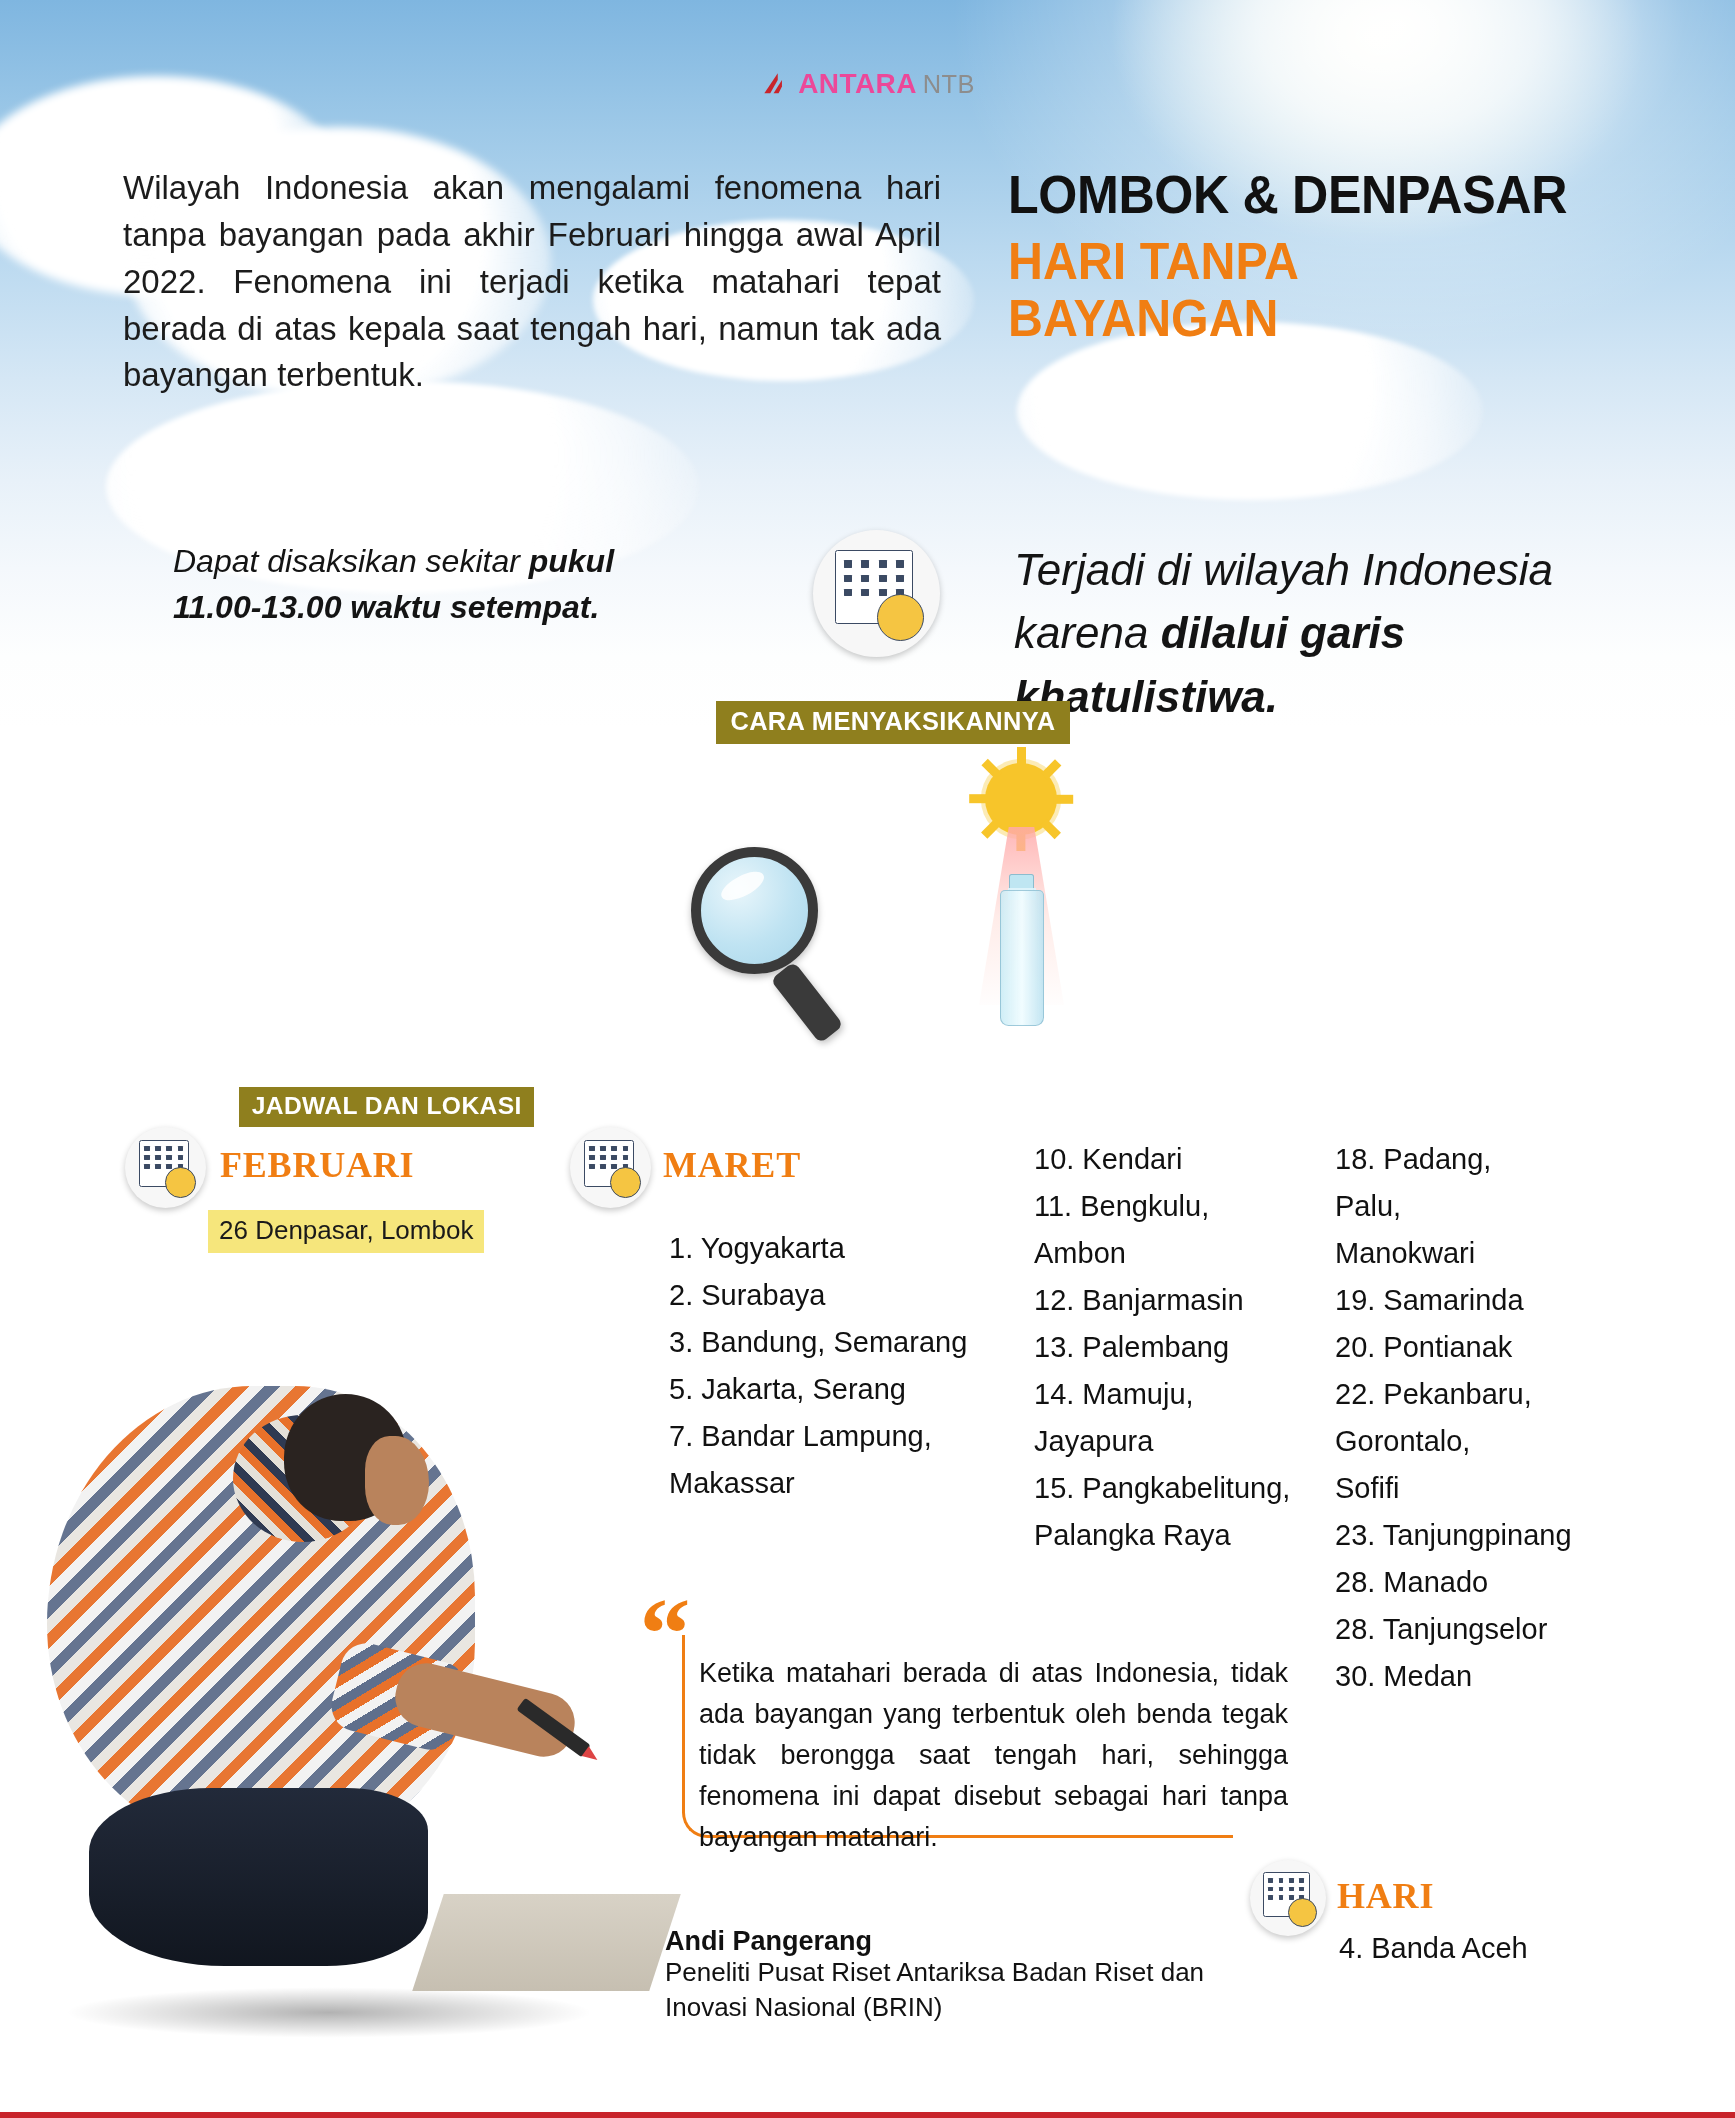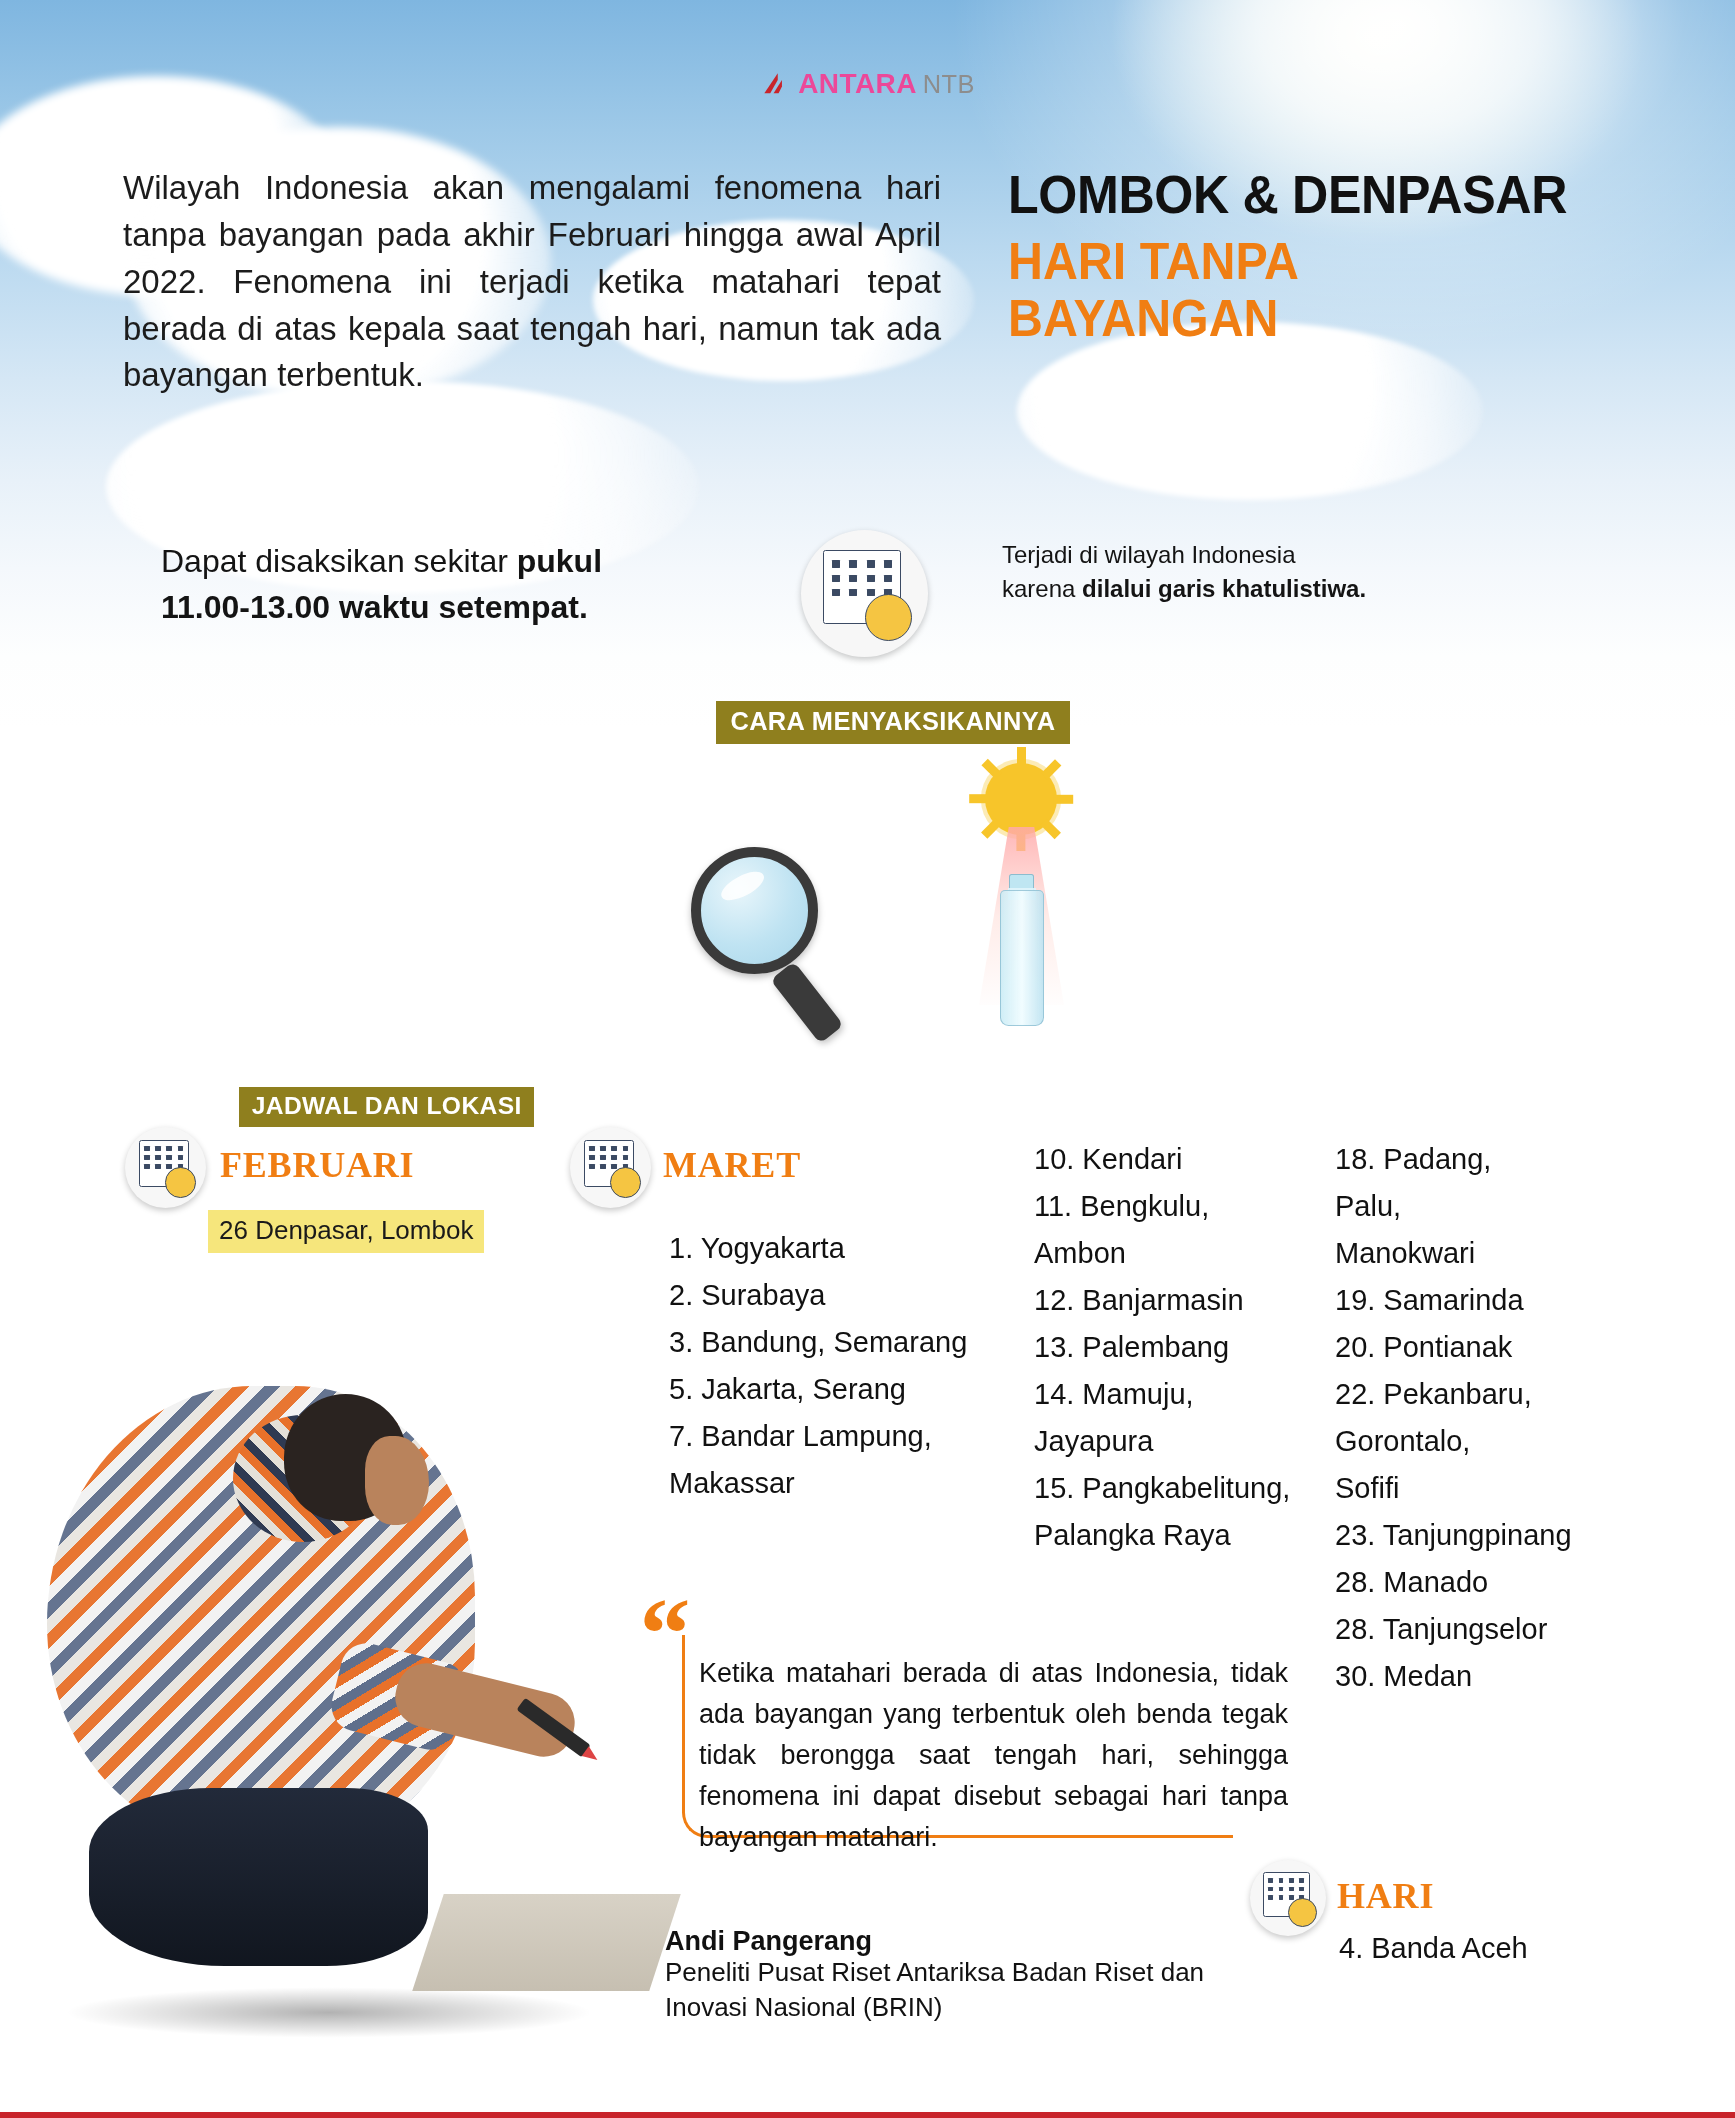--- a/index.html
+++ b/index.html
@@ -108,28 +108,28 @@
     font-weight: bold;
     color: #f07e13;
     line-height: 1.1;
     letter-spacing: 0px;
     transform: scaleX(0.93);
     transform-origin: left center;
   }
   .headline .l2 { margin-top: 9.3px; }
 
   
-  .facts { position: absolute; left: 0; top: 530px; width: 1515px; height: 136px; z-index: 6; }
+  .facts { position: absolute; left: 12px; top: 530px; width: 1515px; height: 136px; z-index: 6; font-style: italic; }
   .fact-left {
     position: absolute; left: 161px; top: 7.6px; width: 627px;
     font-size: 32px; line-height: 1.45; color: #141414;
   }
   .fact-right {
     position: absolute; left: 1002px; top: 7.6px; width: 661px;
-    font-size: 24px; line-height: 1.45; color: #141414;
+    font-size: 44px; line-height: 1.45; color: #141414;
   }
   .fact-left b, .fact-right b { font-weight: bold; }
 
   .calicon {
     position: relative;
     border-radius: 50%;
     background: #f7f7f7;
     box-shadow: 0 2.5px 6px rgba(0,0,0,0.22);
     display: inline-block;
   }

